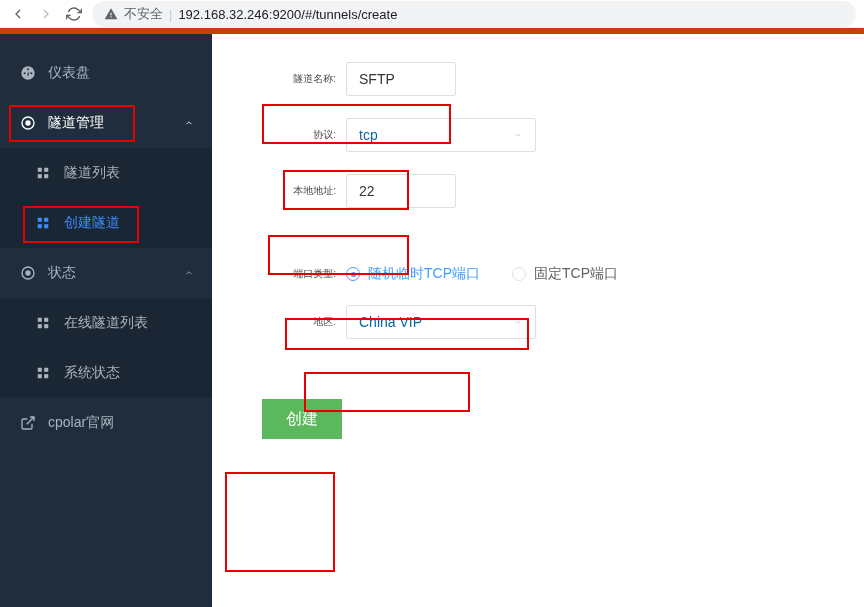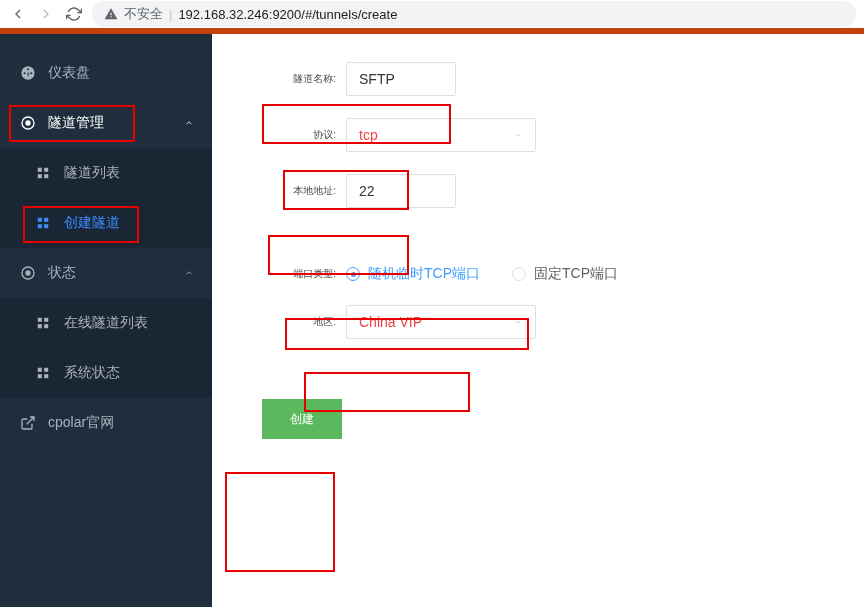--- a/index.html
+++ b/index.html
@@ -33,32 +33,32 @@
 .toggle-icon { width: 20px; height: 16px; color: #59636f; }
 .breadcrumb { font-size: 14px; color: #59636f; }
 .breadcrumb .sep { margin: 0 6px; color: #c0c4cc; }
 .breadcrumb .cur { color: #a8abb2; }
 
 
 .form { padding: 28px 40px; }
 .form-row { display: flex; align-items: center; margin-bottom: 22px; }
 .form-label { width: 94px; text-align: right; font-size: 10px; color: #4a4a4a; padding-right: 10px; }
 .form-input { width: 190px; height: 34px; border: 1px solid #dcdfe6; border-radius: 2px; padding: 0 12px; font-size: 14px; color: #333; outline: none; }
-.form-select { width: 190px; height: 34px; border: 1px solid #dcdfe6; border-radius: 2px; padding: 0 12px; font-size: 14px; color: #ef4444; display: flex; align-items: center; justify-content: space-between; cursor: pointer; }
+.form-select { width: 190px; height: 34px; border: 1px solid #dcdfe6; border-radius: 2px; padding: 0 12px; font-size: 14px; color: #0369a1; display: flex; align-items: center; justify-content: space-between; cursor: pointer; }
 .form-select .chev { color: #c0c4cc; }
 
 .radio-group { display: flex; align-items: center; gap: 32px; }
 .radio-item { display: flex; align-items: center; gap: 8px; font-size: 14px; cursor: pointer; }
 .radio-circle { width: 14px; height: 14px; border-radius: 50%; border: 1px solid #dcdfe6; display: flex; align-items: center; justify-content: center; }
 .radio-item.checked .radio-circle { border-color: #409eff; }
 .radio-item.checked .radio-circle::after { content: ""; width: 5px; height: 5px; border-radius: 50%; background: #409eff; }
 .radio-item.checked .radio-label { color: #409eff; }
 .radio-item:not(.checked) .radio-label { color: #606266; }
 
-.submit-btn { width: 80px; height: 40px; background: #5cb85c; color: #fff; border: none; font-size: 12px; cursor: pointer; display: flex; align-items: center; justify-content: center; margin-top: 60px; margin-left: 10px; }
+.submit-btn { width: 80px; height: 40px; background: #5cb85c; color: #fff; border: none; font-size: 16px; cursor: pointer; display: flex; align-items: center; justify-content: center; margin-top: 60px; margin-left: 10px; }
 
 
 .hl { position: absolute; border: 2px solid #e60000; pointer-events: none; }
 </style>
 </head>
 <body>
 
 <div class="browser-bar">
   <div class="nav-icon">
       <svg viewBox="0 0 24 24" fill="none" stroke="currentColor" stroke-width="2">

